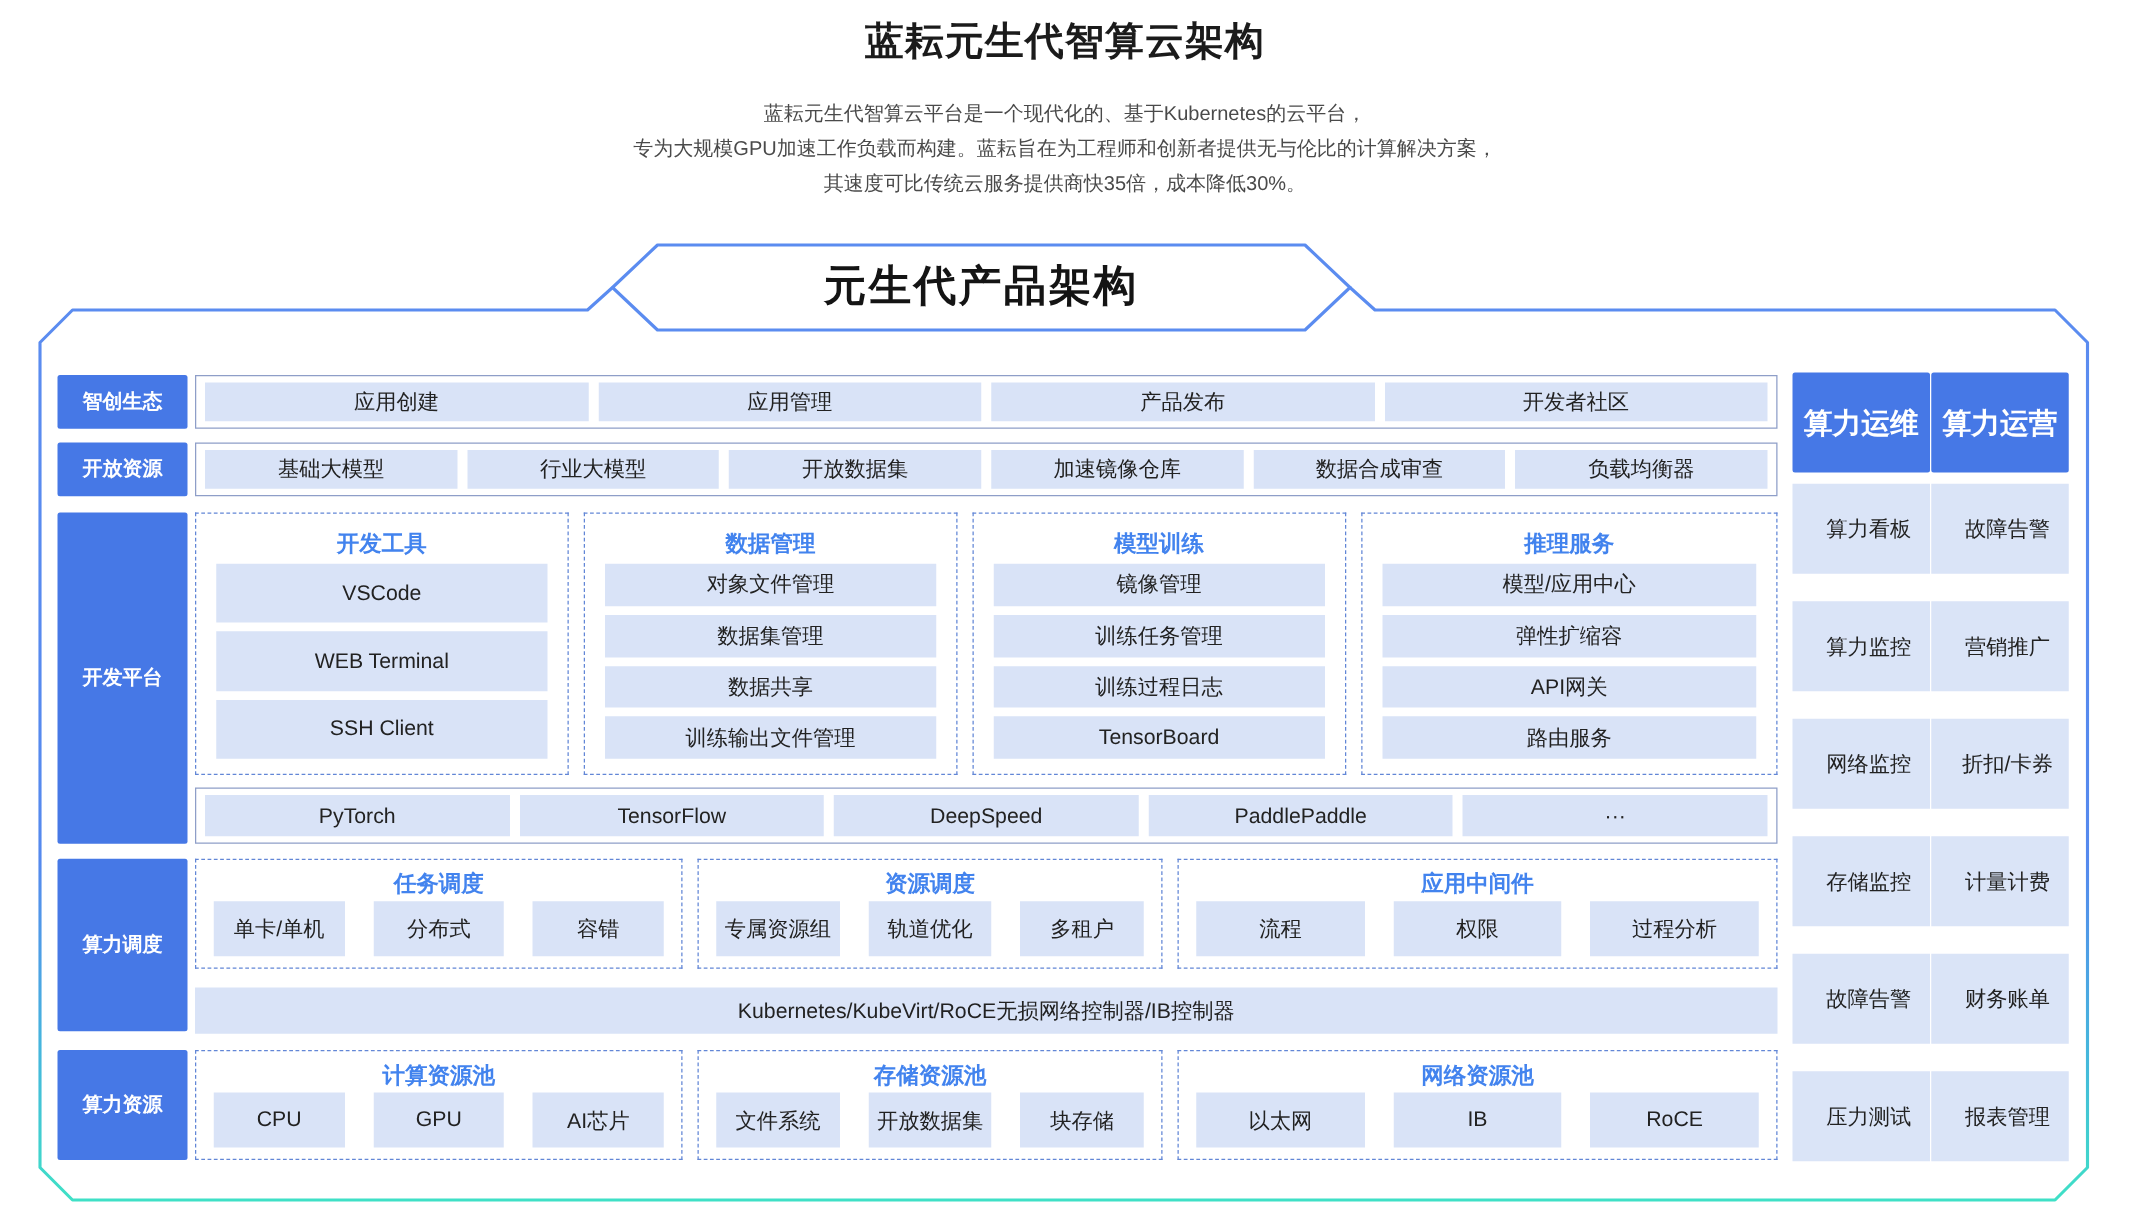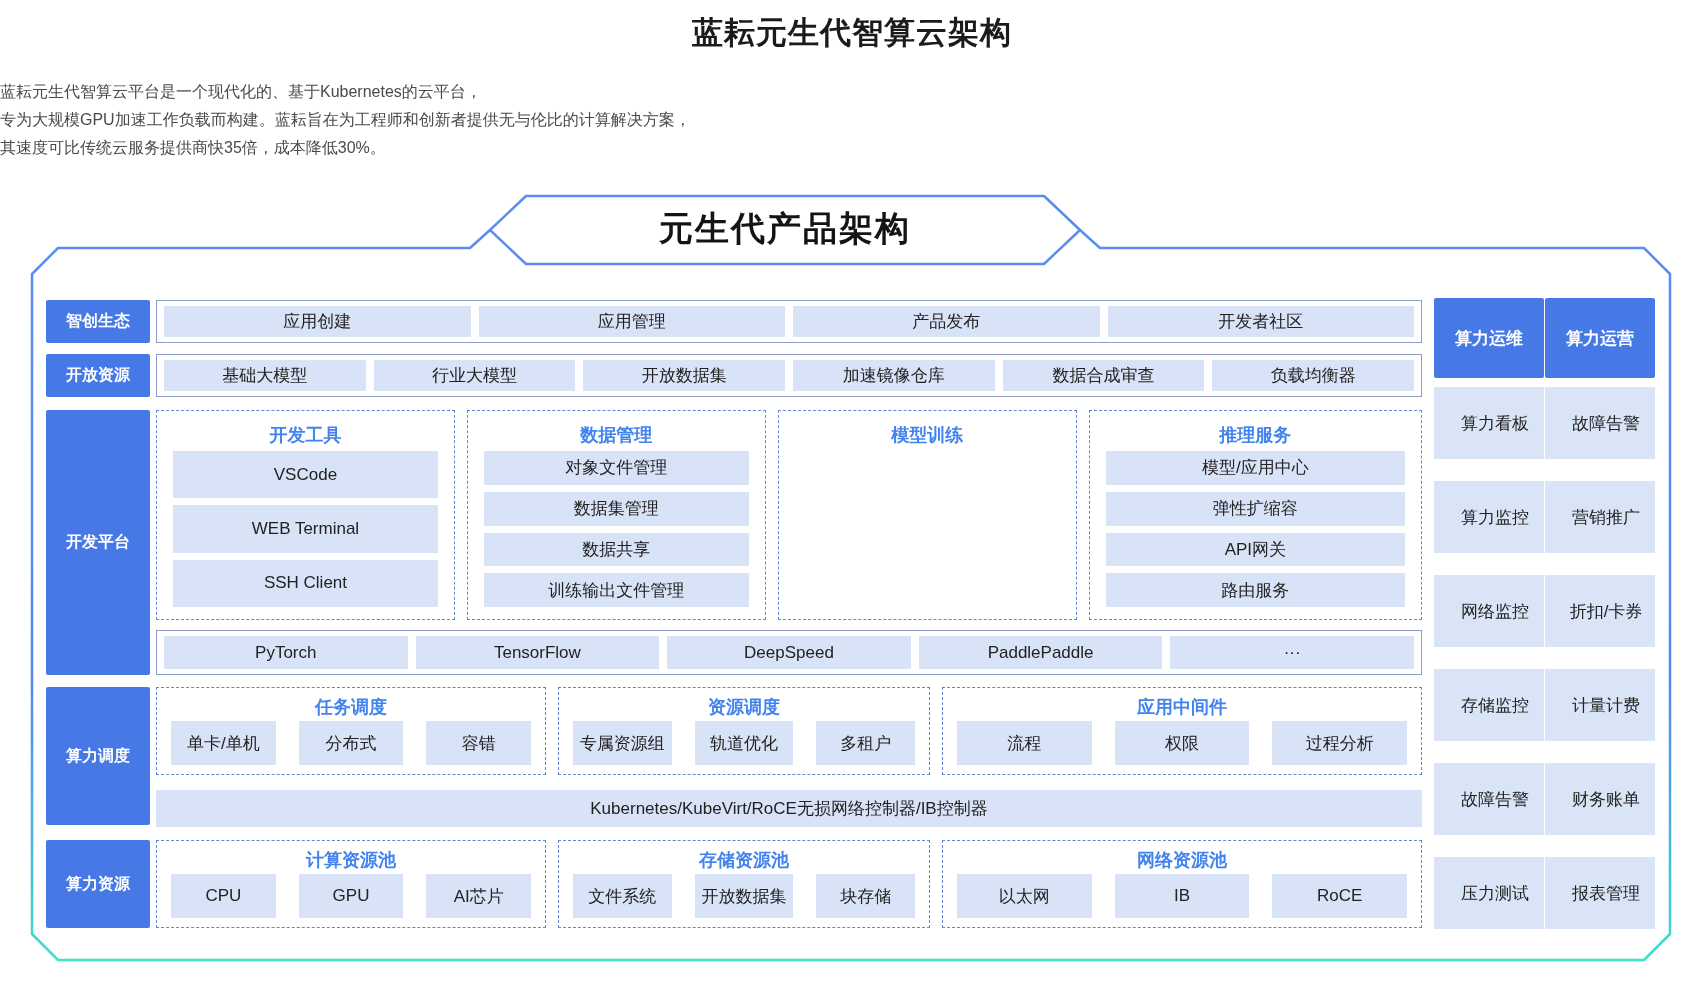--- a/index.html
+++ b/index.html
@@ -5,21 +5,21 @@
   html,body{margin:0;padding:0;background:#ffffff;}
   .canvas{
     position:relative;width:1704px;height:984px;overflow:hidden;background:#fff;
     font-family:"Liberation Sans","DejaVu Sans",sans-serif;color:#222;
   }
   .page-title{
     position:absolute;top:12px;left:0;width:100%;text-align:center;
     font-size:31px;font-weight:bold;color:#1b1b1b;letter-spacing:1px;
   }
   .page-subtitle{
-    position:absolute;top:78px;left:0;width:100%;
+    position:absolute;top:78px;left:0;width:100%;text-align:center;
     font-size:16px;line-height:28px;color:#4a4a4a;
   }
   .frame-svg{position:absolute;left:0;top:0;width:1704px;height:984px;}
   .banner-title{
     position:absolute;left:490px;top:196px;width:590px;height:66px;
     display:flex;align-items:center;justify-content:center;
     font-size:34px;font-weight:bold;color:#141414;letter-spacing:2px;
   }
   
   .side-label{
@@ -78,21 +78,21 @@
   }
   .k8s-bar{
     position:absolute;left:156px;top:790px;width:1266px;height:37px;background:#d9e3f7;
     display:flex;align-items:center;justify-content:center;font-size:17px;color:#222;
   }
   
   .side-col{position:absolute;top:298px;width:110px;display:flex;flex-direction:column;}
   .side-col.c1{left:1434px;}
   .side-col.c2{left:1545px;}
   .side-header{
-    height:80px;background:#4678e6;color:#fff;font-size:17px;font-weight:600;
+    height:80px;background:#4678e6;color:#fff;font-size:23px;font-weight:600;
     display:flex;align-items:center;justify-content:center;margin-bottom:9px;border-radius:2px;
   }
   .side-items{display:flex;flex-direction:column;gap:22px;}
   .side-items .side-item{
     height:72px;background:#dae4f7;display:flex;align-items:center;justify-content:center;
     font-size:17px;white-space:nowrap;padding-left:12px;
   }
 </style>
 </head>
 <body>
@@ -154,20 +154,26 @@
       <div class="col-title">数据管理</div>
       <div class="v-items">
           <div class="dev-item">对象文件管理</div>
           <div class="dev-item">数据集管理</div>
           <div class="dev-item">数据共享</div>
           <div class="dev-item">训练输出文件管理</div>
         </div>
     </div>
     <div class="dcol">
       <div class="col-title">模型训练</div>
+      <div class="v-items">
+          <div class="dev-item">镜像管理</div>
+          <div class="dev-item">训练任务管理</div>
+          <div class="dev-item">训练过程日志</div>
+          <div class="dev-item">TensorBoard</div>
+        </div>
     </div>
     <div class="dcol wide">
       <div class="col-title">推理服务</div>
       <div class="v-items">
           <div class="dev-item">模型/应用中心</div>
           <div class="dev-item">弹性扩缩容</div>
           <div class="dev-item">API网关</div>
           <div class="dev-item">路由服务</div>
         </div>
     </div>

